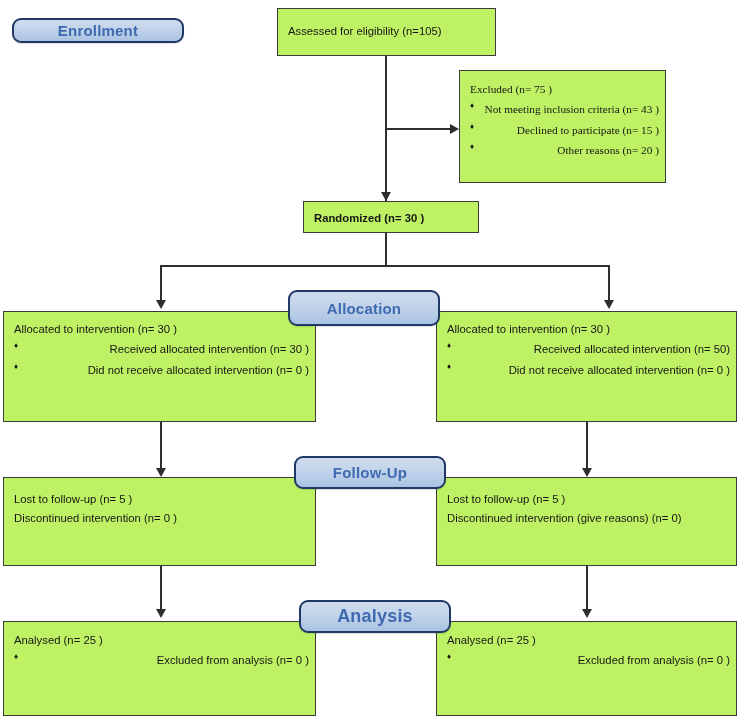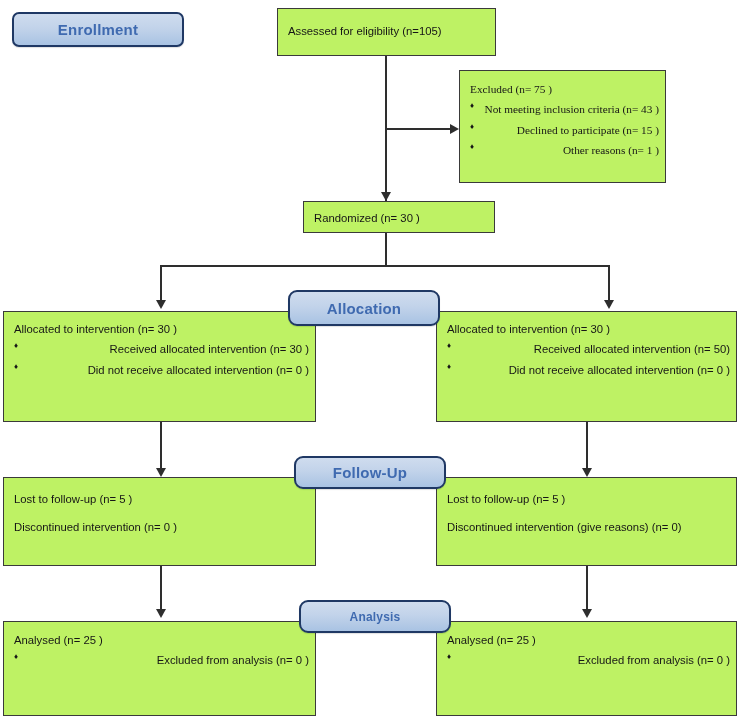--- a/index.html
+++ b/index.html
@@ -57,21 +57,21 @@
     margin-top:5px;
   }
   .bullets li:before{
     content:"\2666";
     position:absolute;
     left:0;
     top:-1px;
     font-size:8px;
     color:#161616;
   }
-  .para{margin-top:13px;white-space:nowrap;}
+  .para{margin-top:4px;white-space:nowrap;}
   
   .vline{position:absolute;width:2px;background:#2e2e2e;z-index:10;}
   .hline{position:absolute;height:2px;background:#2e2e2e;z-index:10;}
   .arrow-down{
     position:absolute;
     width:0;height:0;
     border-left:5px solid transparent;
     border-right:5px solid transparent;
     border-top:9px solid #2e2e2e;
     z-index:11;
@@ -83,21 +83,21 @@
     border-bottom:5px solid transparent;
     border-left:9px solid #2e2e2e;
     z-index:11;
   }
 </style>
 </head>
 <body>
 
 <div id="diagram">
 
-  <div class="pill" style="left:12px;top:12px;width:172px;height:35px;font-size:15px;border-radius:7px;">
+  <div class="pill" style="left:12px;top:18px;width:172px;height:25px;font-size:15px;">
     <span>Enrollment</span>
   </div>
 
   <div class="box" style="left:277px;top:8px;width:219px;height:48px;">
     <div class="txt line1" style="top:15px;">
       <div class="boxline">Assessed for eligibility (n=105)</div>
     </div>
   </div>
 
   <div class="vline" style="left:385px;top:56px;height:145px;"></div>
@@ -105,26 +105,26 @@
 
   <div class="hline" style="left:386px;top:128px;width:66px;"></div>
   <div class="arrow-right" style="left:450px;top:124px;"></div>
 
   <div class="box" style="left:459px;top:70px;width:207px;height:113px;font-family:Liberation Serif, serif;">
     <div class="txt" style="top:11px;">
       <div class="boxline">Excluded  (n= 75 )</div>
       <ul class="bullets">
         <li>Not meeting inclusion criteria (n= 43 )</li>
         <li>Declined to participate (n= 15  )</li>
-        <li>Other reasons (n= 1 )</li>
-      </ul>
-    </div>
-  </div>
-
-  <div class="box" style="left:303px;top:201px;width:192px;height:32px;">
+        <li>Other reasons (n= 20 )</li>
+      </ul>
+    </div>
+  </div>
+
+  <div class="box" style="left:303px;top:201px;width:176px;height:32px;font-weight:bold;">
     <div class="txt" style="top:9px;">
       <div class="boxline">Randomized (n= 30  )</div>
     </div>
   </div>
 
   <div class="vline" style="left:385px;top:233px;height:33px;"></div>
   <div class="hline" style="left:160px;top:265px;width:450px;"></div>
   <div class="vline" style="left:160px;top:265px;height:42px;"></div>
   <div class="arrow-down" style="left:156px;top:300px;"></div>
   <div class="vline" style="left:608px;top:265px;height:42px;"></div>
@@ -175,21 +175,21 @@
       <div class="boxline">Lost to follow-up (n= 5 )</div>
       <div class="para">Discontinued intervention (give reasons) (n= 0)</div>
     </div>
   </div>
 
   <div class="vline" style="left:160px;top:566px;height:50px;"></div>
   <div class="arrow-down" style="left:156px;top:609px;"></div>
   <div class="vline" style="left:586px;top:566px;height:50px;"></div>
   <div class="arrow-down" style="left:582px;top:609px;"></div>
 
-  <div class="pill" style="left:299px;top:600px;width:152px;height:33px;font-size:12px;">
+  <div class="pill" style="left:299px;top:600px;width:152px;height:33px;font-size:18px;">
     <span>Analysis</span>
   </div>
 
   <div class="box" style="left:3px;top:621px;width:313px;height:95px;">
     <div class="txt" style="top:11px;">
       <div class="boxline">Analysed  (n= 25 )</div>
       <ul class="bullets">
         <li>Excluded from analysis  (n= 0  )</li>
       </ul>
     </div>

